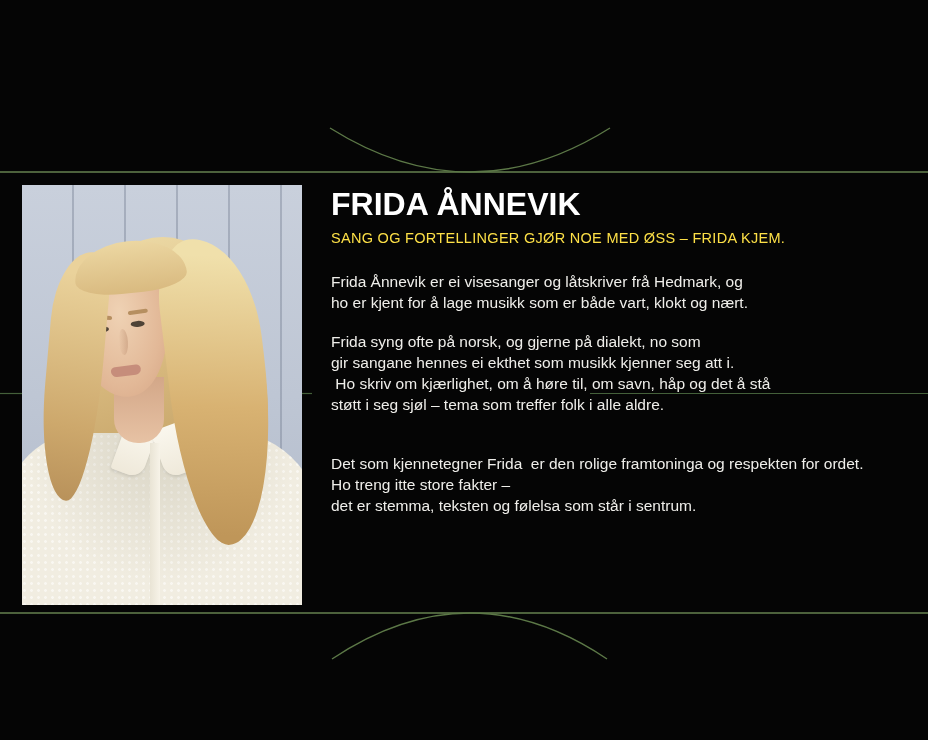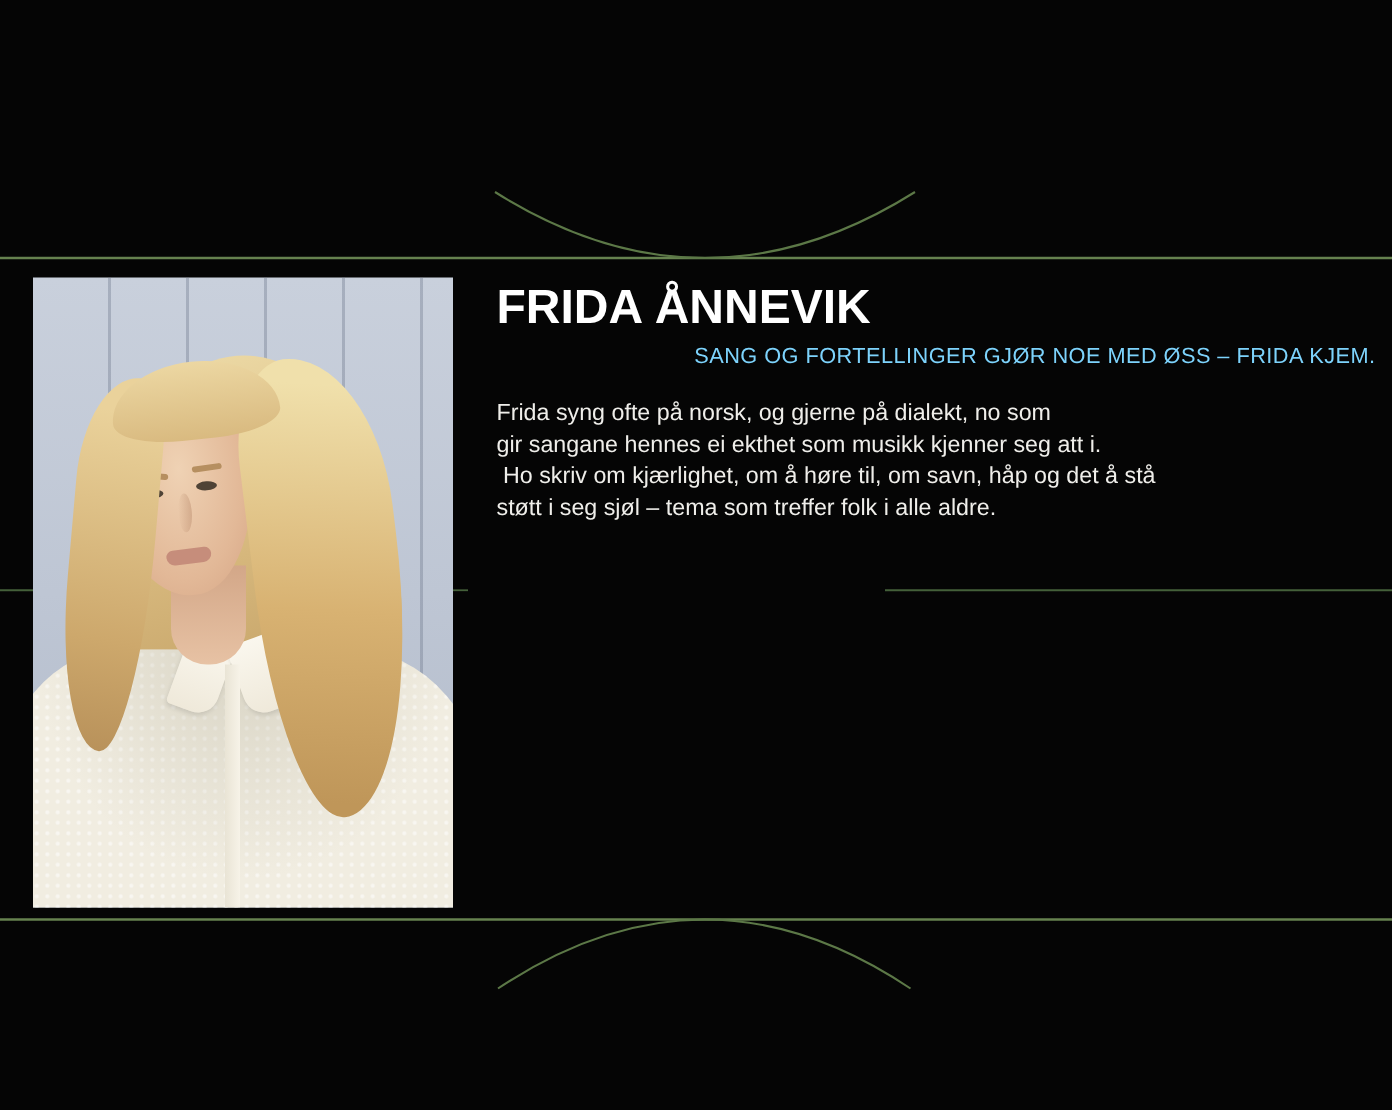--- a/index.html
+++ b/index.html
@@ -105,21 +105,21 @@
   .content{
     position:absolute;left:331px;top:186px;width:586px;z-index:5;
     color:#efeeea;
   }
   .title{
     margin:0;font-size:32px;line-height:36px;font-weight:bold;
     letter-spacing:0;color:#ffffff;
   }
   .subtitle{
     margin:7px 0 0 0;font-size:14.5px;line-height:18px;
-    letter-spacing:.3px;color:#7dd3fc;text-align:right;
+    letter-spacing:.3px;color:#fde047;
   }
   .content p{
     margin:0;font-size:15.5px;line-height:21px;
     white-space:pre-wrap;color:#efeeea;
   }
   .p1{margin-top:24px !important;}
   .p2{margin-top:18px !important;}
   .p3{margin-top:38px !important;}
   .p4{margin-top:19px !important;}
 </style>
@@ -155,19 +155,24 @@
       <span class="lips"></span>
     </div>
     <div class="lock-left"></div>
     <div class="lock-right"></div>
     <div class="fringe"></div>
   </div>
 
   <div class="content">
     <h1 class="title">FRIDA ÅNNEVIK</h1>
     <div class="subtitle">SANG OG FORTELLINGER GJØR NOE MED ØSS – FRIDA KJEM.</div>
+    <p class="p1">Frida Ånnevik er ei visesanger og låtskriver frå Hedmark, og
+ho er kjent for å lage musikk som er både vart, klokt og nært.</p>
     <p class="p2">Frida syng ofte på norsk, og gjerne på dialekt, no som
 gir sangane hennes ei ekthet som musikk kjenner seg att i.
  Ho skriv om kjærlighet, om å høre til, om savn, håp og det å stå
 støtt i seg sjøl – tema som treffer folk i alle aldre.</p>
+    <p class="p3">Det som kjennetegner Frida  er den rolige framtoninga og respekten for ordet.
+Ho treng itte store fakter –
+det er stemma, teksten og følelsa som står i sentrum.</p>
   </div>
 
 </div>
 
 </body></html>

